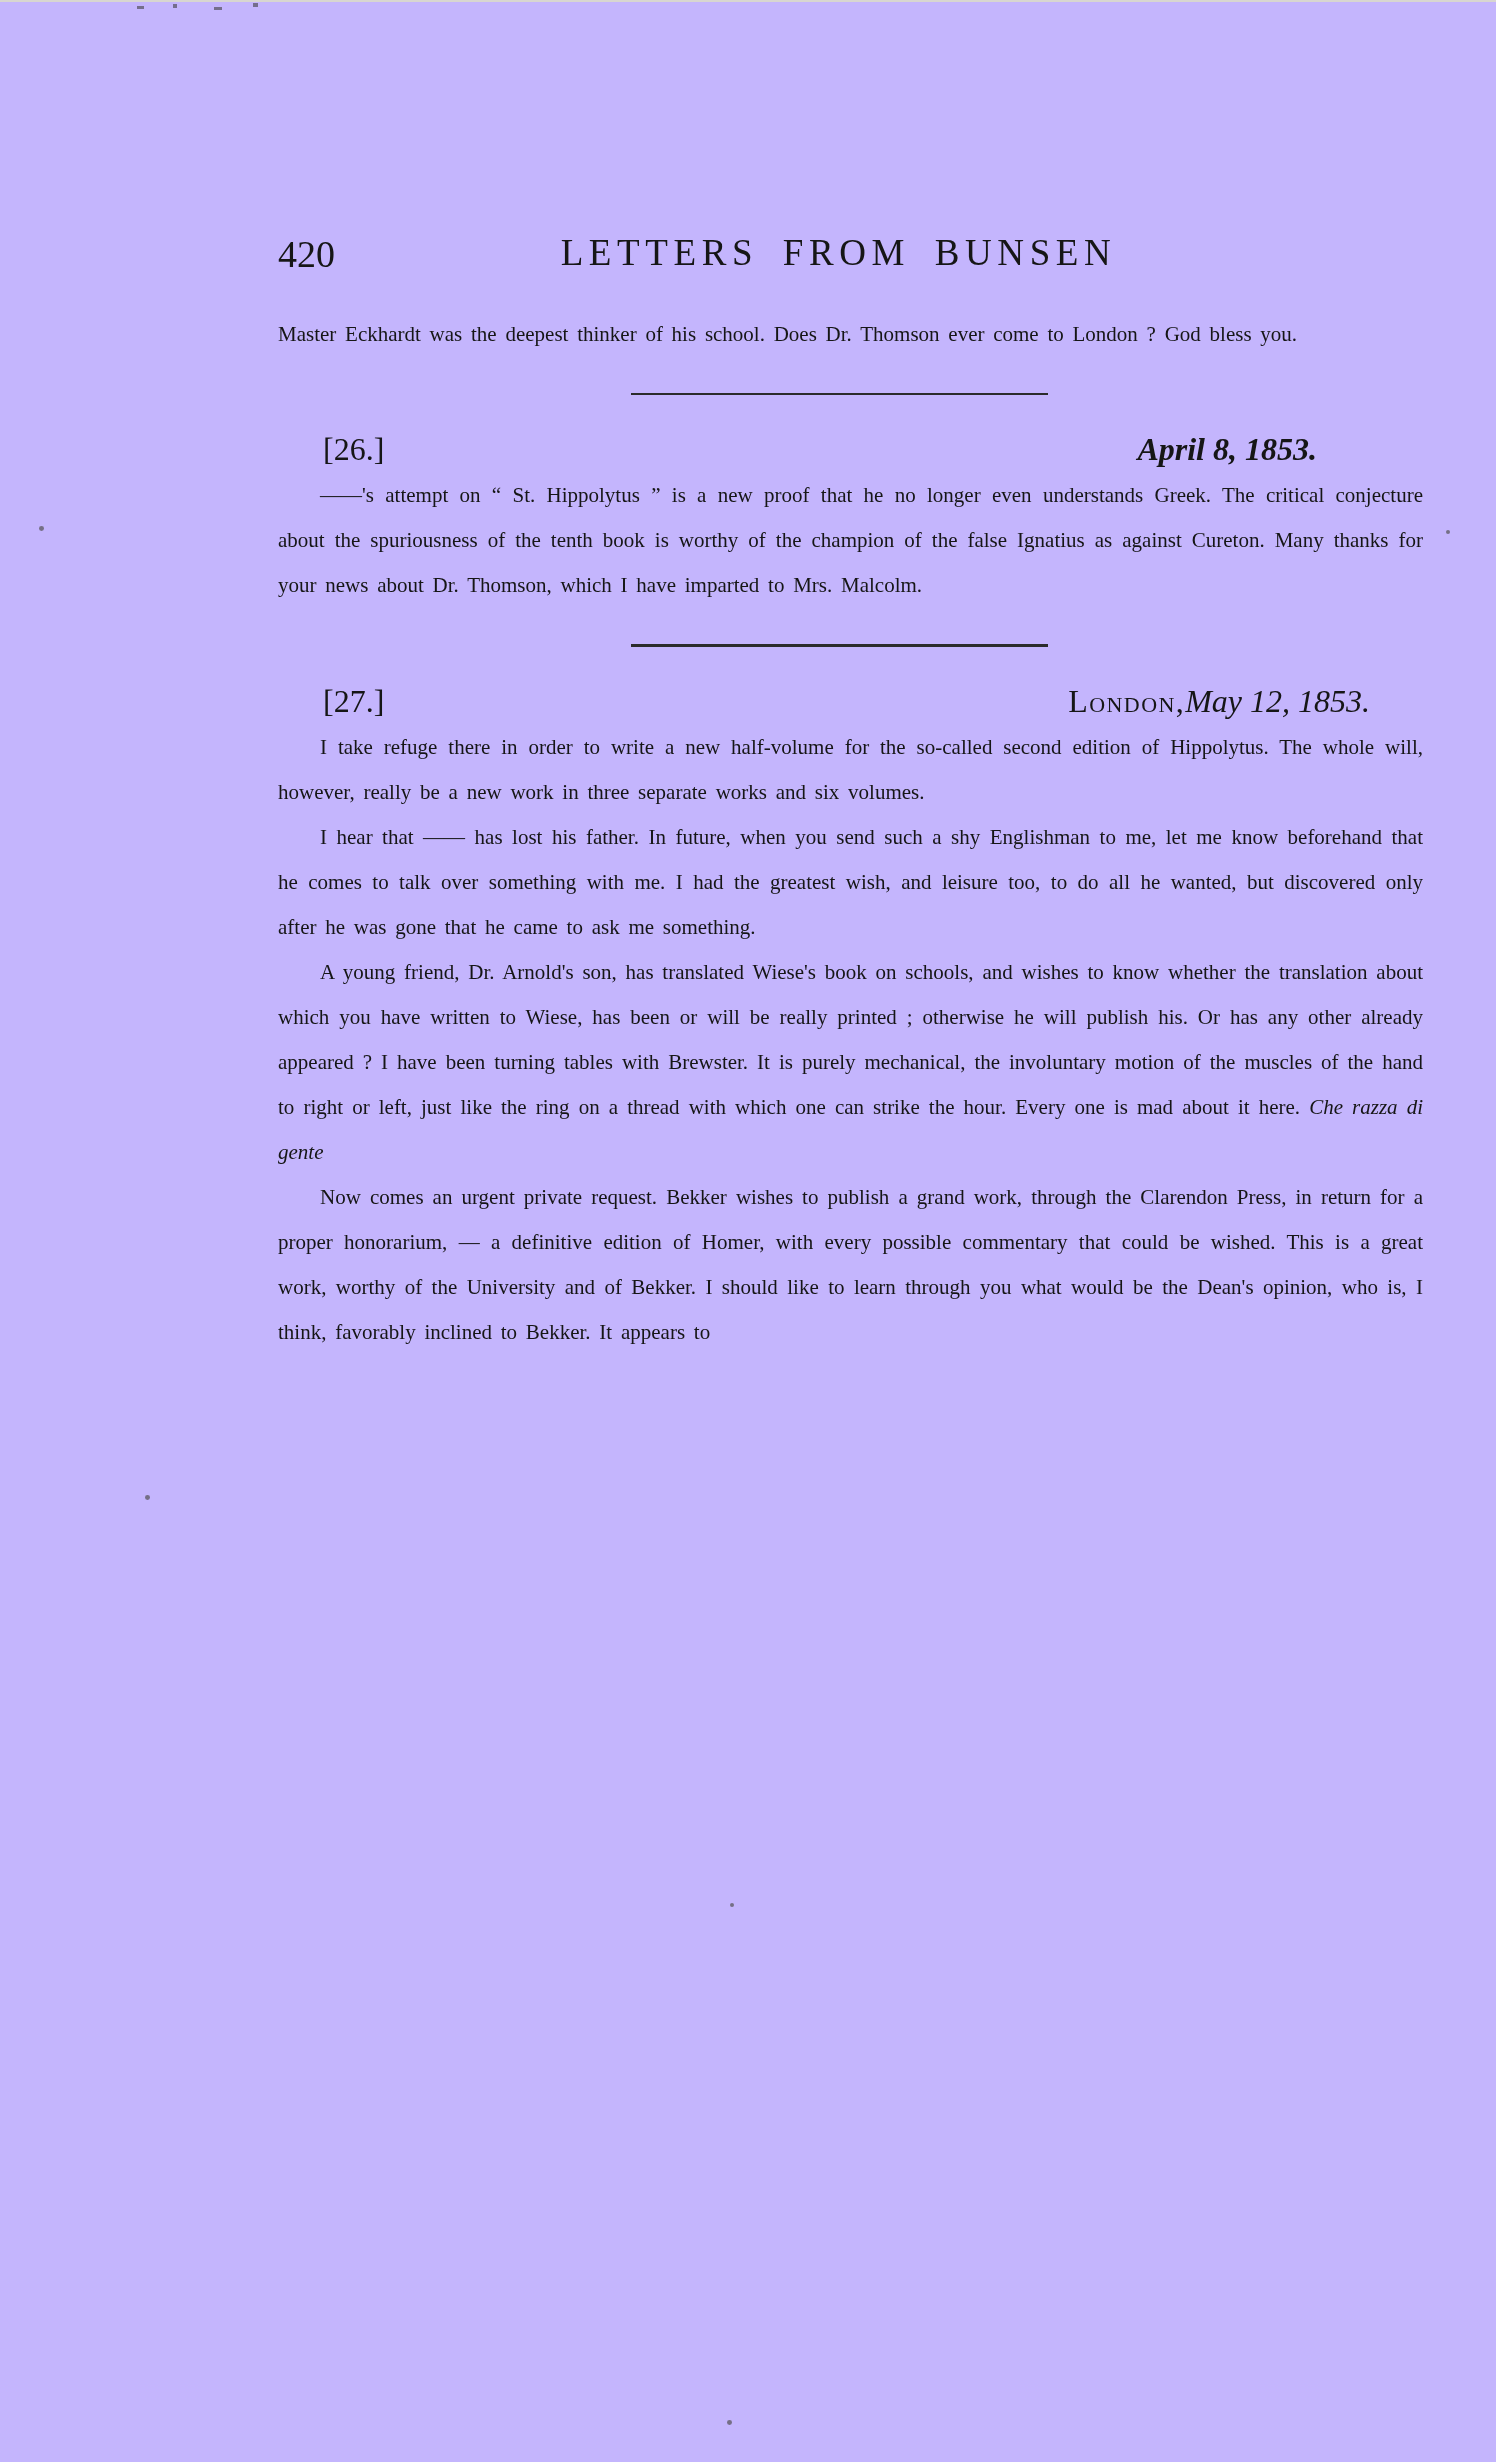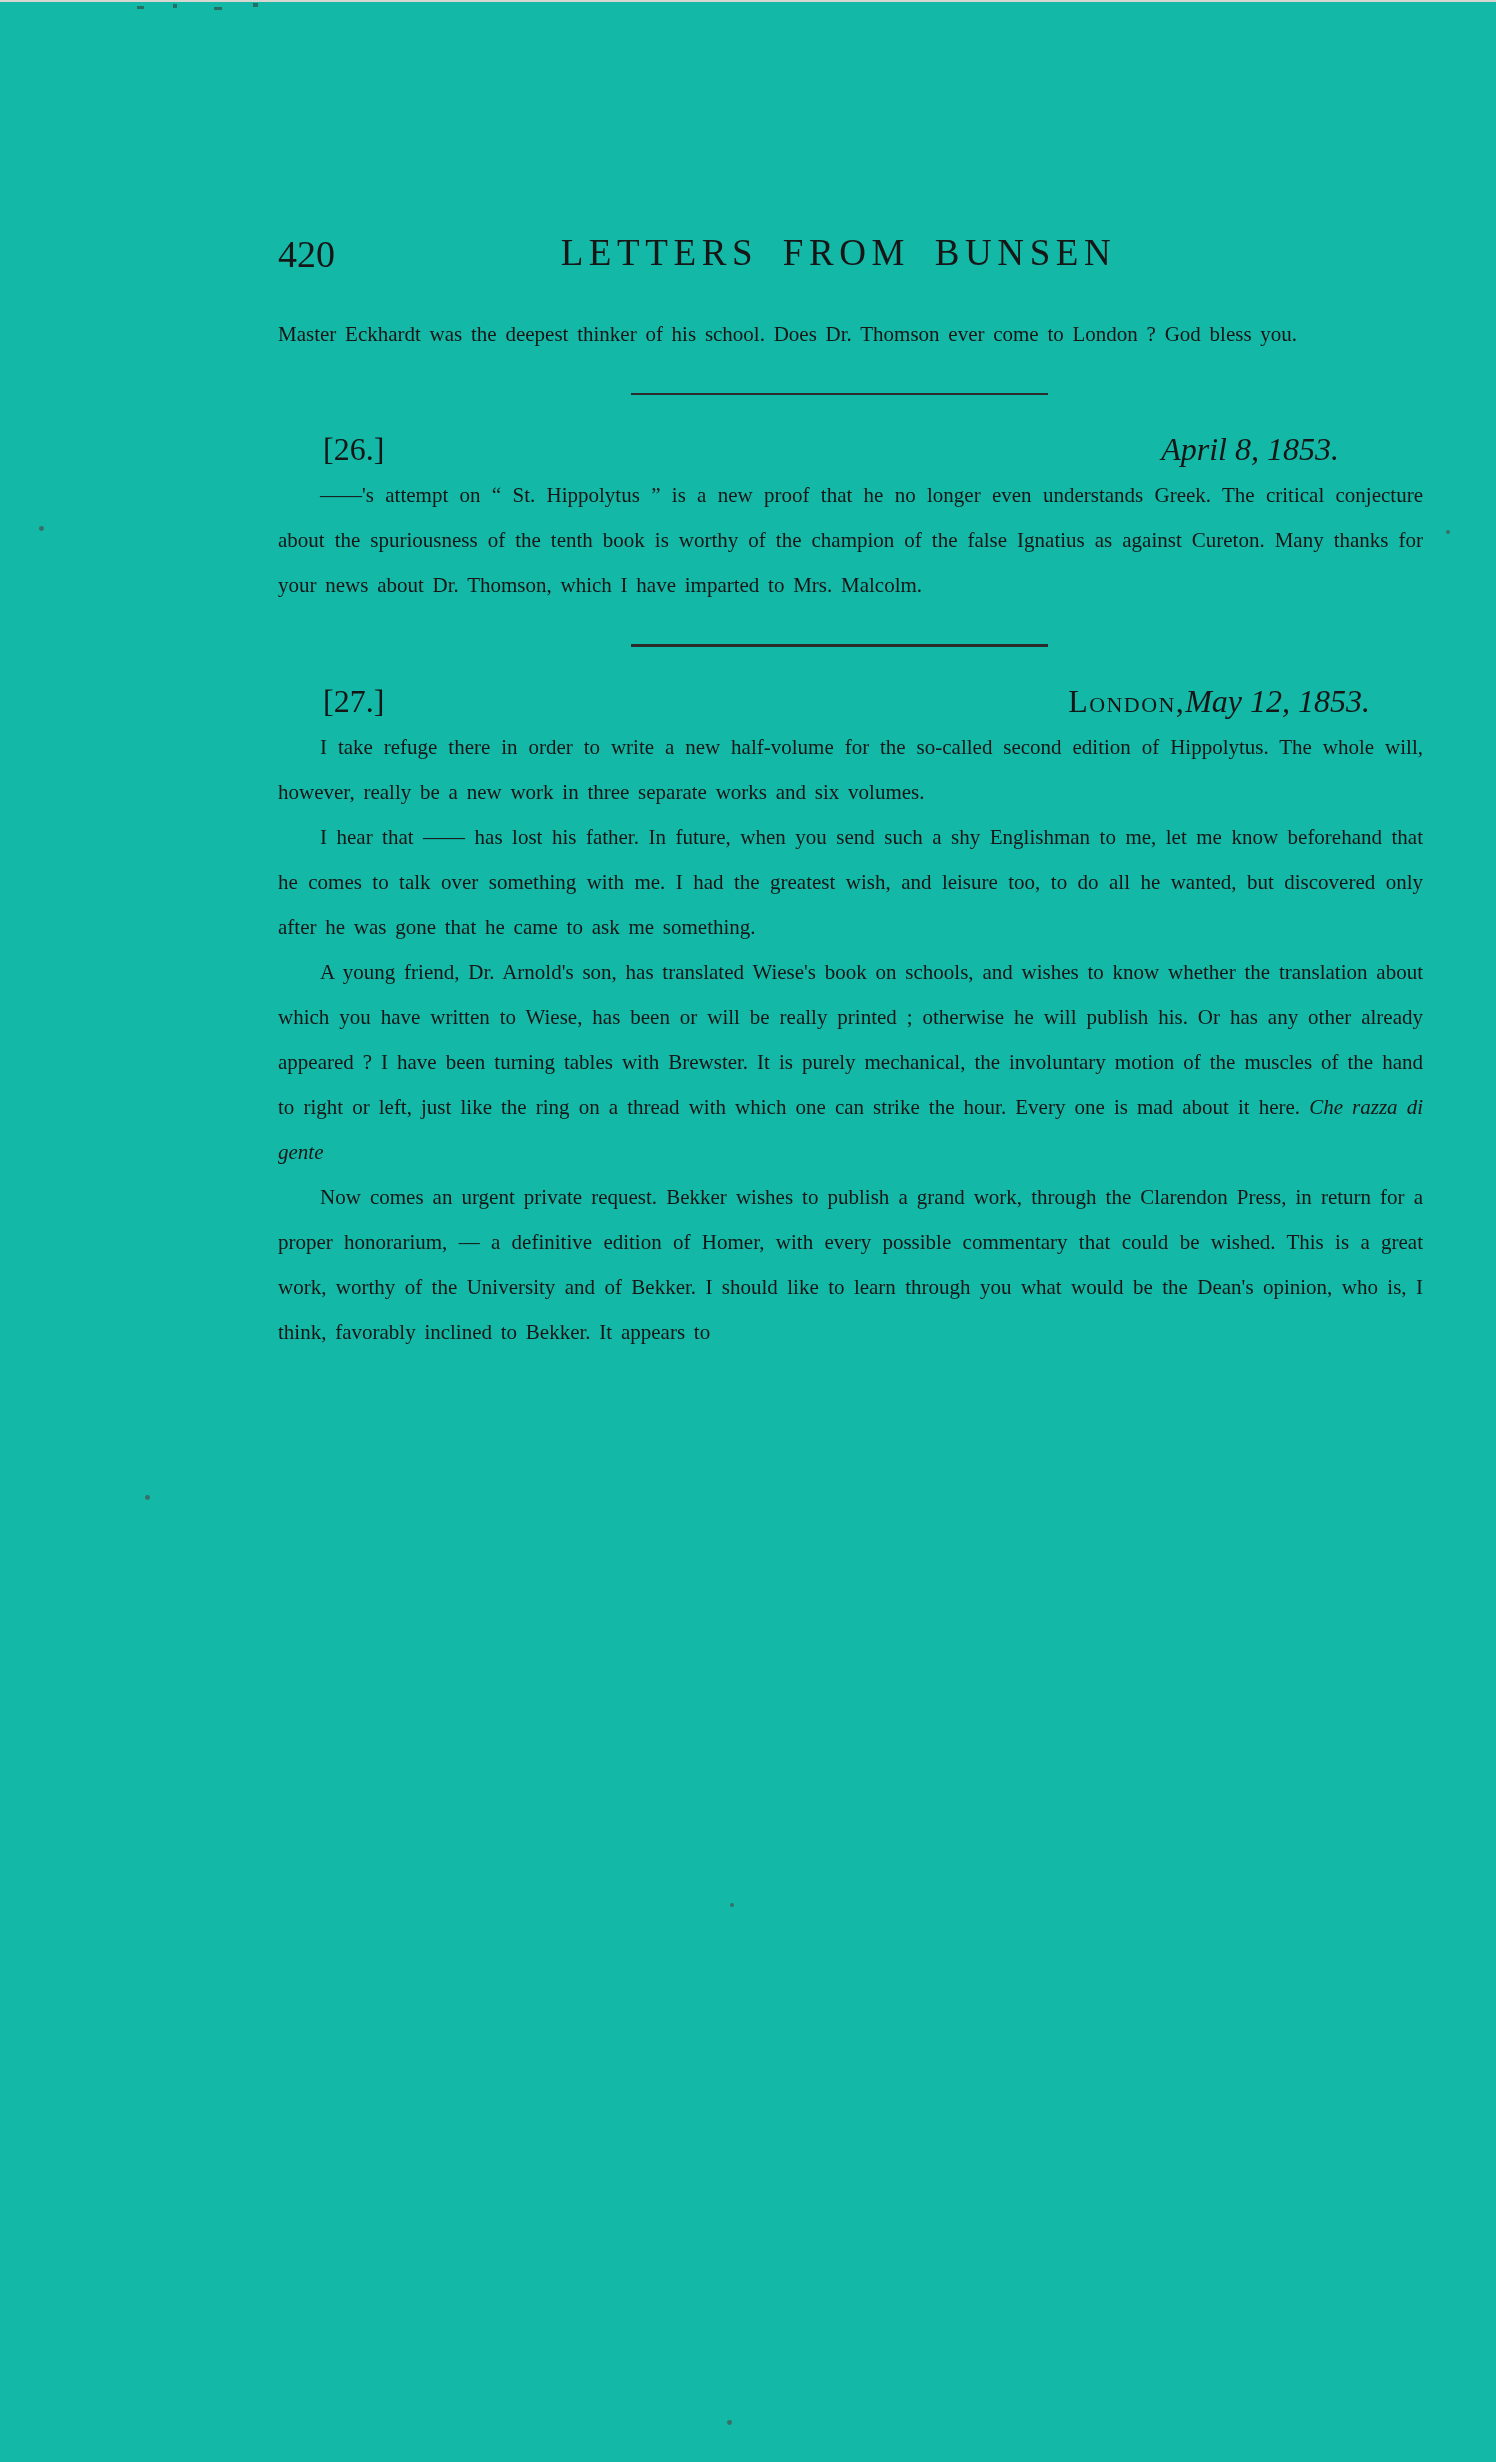--- a/index.html
+++ b/index.html
@@ -1,20 +1,20 @@
 <!DOCTYPE html>
 <html style="font-size:11px"><head>
 <meta charset="utf-8">
 <style>
   html, body { margin: 0; padding: 0; background: #e9e7e2; }
   .page {
     position: relative;
     width: 1496px;
     height: 2462px;
-    background: #14b8a6;
+    background: #c4b5fd;
     font-family: "Liberation Serif", "DejaVu Serif", serif;
     color: #161616;
     overflow: hidden;
   }
   .top-edge {
     position: absolute; top: 0; left: 0; right: 0; height: 2.1px;
     background: #d8d6d0;
   }
   .content {
     position: absolute;
@@ -61,21 +61,21 @@
   .letter-heading {
     display: flex;
     justify-content: space-between;
     align-items: baseline;
     font-size: 32px;
     line-height: 45px;
     margin: 0 0 1.4px 0;
     gap: 21px;
   }
   .letter-label { margin-left: 45px; }
-  .dateline-26 { margin-right: 84px; }
+  .dateline-26 { margin-right: 106px; font-weight: bold; }
   .dateline-27 { margin-right: 53px; }
   .smallcaps {
     font-variant: small-caps;
     letter-spacing: 1.4px;
     font-style: normal;
   }
   .speck {
     position: absolute;
     background: #4c4a46;
     border-radius: 50%;

